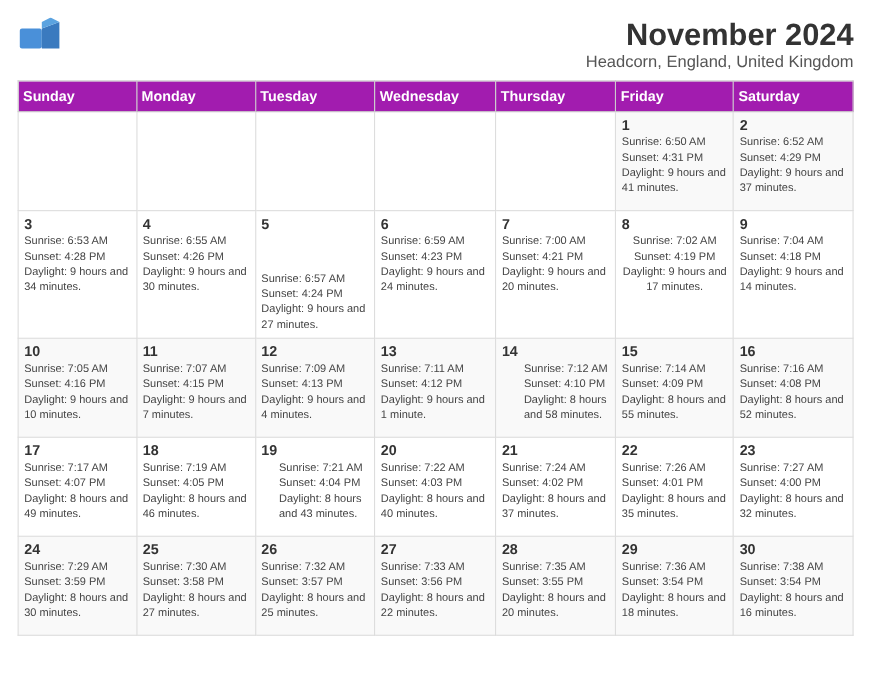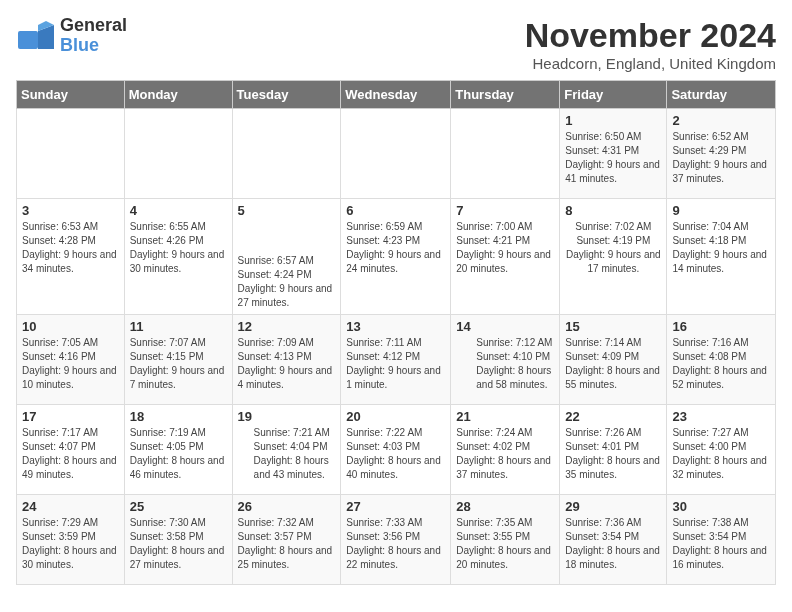--- a/index.html
+++ b/index.html
@@ -18,35 +18,35 @@
     }
     .logo {
       display: flex;
       flex-direction: column;
       align-items: flex-start;
     }
     .title-area {
       text-align: right;
     }
     .month-title {
-      font-size: 34px;
+      font-size: 28px;
       font-weight: bold;
       color: #333;
     }
     .location {
       font-size: 15px;
       color: #555;
     }
     table {
       width: 100%;
       border-collapse: collapse;
       font-size: 11px;
     }
     thead tr th {
-      background-color: #737373;
+      background-color: #a21caf;
       color: #fff;
       padding: 6px 4px;
       text-align: left;
       font-size: 13px;
       border: 1px solid #ccc;
     }
     tbody tr td {
       border: 1px solid #ddd;
       vertical-align: top;
       padding: 4px 5px;
@@ -78,24 +78,20 @@
 <body>
 
 <div class="header-area">
   <div class="logo">
     <div style="display:flex;align-items:center;gap:4px;">
       <svg width="40" height="30" viewBox="0 0 40 30">
         <rect x="2" y="10" width="20" height="18" rx="2" fill="#4a90d9"></rect>
         <polygon points="22,10 38,4 38,28 22,28" fill="#3a7abf"></polygon>
         <polygon points="22,4 30,0 38,4 22,10" fill="#5ba3e0"></polygon>
       </svg>
-      <div>
-        <div style="font-size:18px;font-weight:bold;color:#333;line-height:1.1;">General</div>
-        <div style="font-size:18px;font-weight:bold;color:#4a90d9;line-height:1.1;">Blue</div>
-      </div>
     </div>
   </div>
   <div class="title-area">
     <div class="month-title">November 2024</div>
     <div class="location">Headcorn, England, United Kingdom</div>
   </div>
 </div>
 
 <table>
   <thead>

